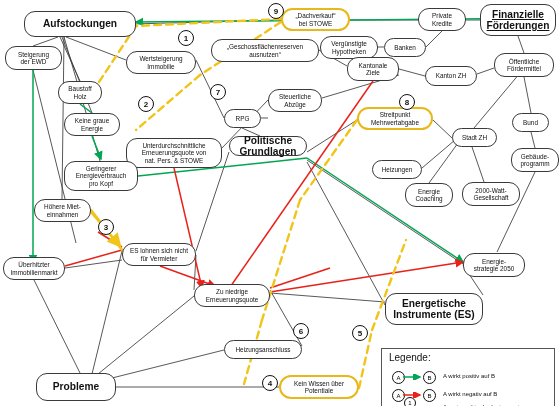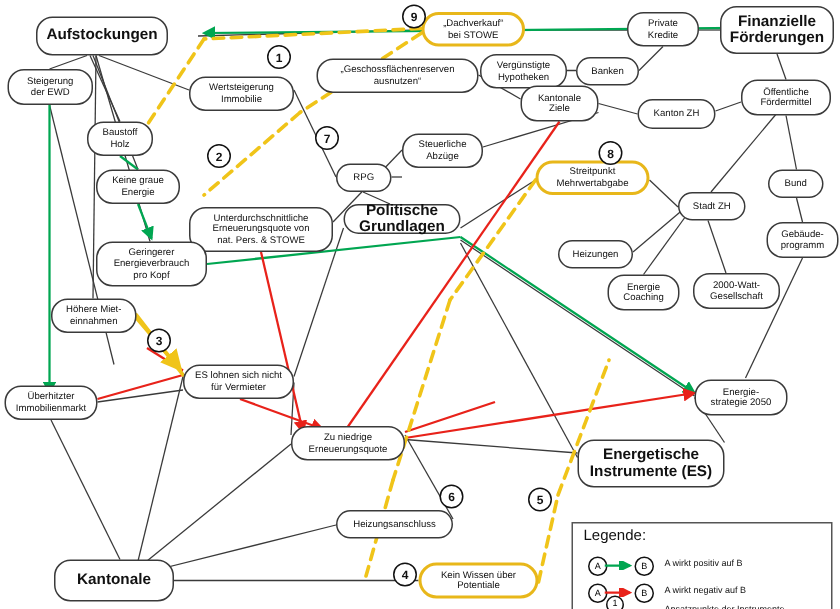--- a/index.html
+++ b/index.html
@@ -133,21 +133,21 @@
       <path d="M262,320 L244,384"></path>
       <path d="M359,388 L372,330"></path>
       <path d="M372,330 L406,240"></path>
     </g>
     <g stroke="#f0c419" stroke-width="2.4" fill="none" stroke-linecap="round">
       <path d="M91,212 L120,246" marker-end="url(#ar-y)"></path>
     </g>
   </svg>
 
   <div id="nodes-layer">
-      <div class="node main" style="left: 24px; top: 11px; width: 88px; height: 26px;">
+      <div class="node main" style="left: 24px; top: 11px; width: 112px; height: 26px;">
         <span style="white-space: pre-line;">Aufstockungen</span>
       </div>
       <div class="node small" style="left: 5px; top: 46px; width: 57px; height: 24px;">
         <span style="white-space: pre-line;">Steigerung
 der EWD</span>
       </div>
       <div class="node small" style="left: 58px; top: 81px; width: 44px; height: 23px;">
         <span style="white-space: pre-line;">Baustoff
 Holz</span>
       </div>
@@ -171,21 +171,21 @@
         <span style="white-space: pre-line;">Vergünstigte
 Hypotheken</span>
       </div>
       <div class="node small" style="left: 384px; top: 38px; width: 42px; height: 19px;">
         <span style="white-space: pre-line;">Banken</span>
       </div>
       <div class="node small" style="left: 418px; top: 8px; width: 48px; height: 23px;">
         <span style="white-space: pre-line;">Private
 Kredite</span>
       </div>
-      <div class="node main" style="left: 480px; top: 4px; width: 76px; height: 32px;">
+      <div class="node main" style="left: 480px; top: 4px; width: 76px; height: 32px; text-decoration: underline;">
         <span style="white-space: pre-line;">Finanzielle
 Förderungen</span>
       </div>
       <div class="node small" style="left: 494px; top: 53px; width: 60px; height: 24px;">
         <span style="white-space: pre-line;">Öffentliche
 Fördermittel</span>
       </div>
       <div class="node small" style="left: 425px; top: 66px; width: 52px; height: 20px;">
         <span style="white-space: pre-line;">Kanton ZH</span>
       </div>
@@ -264,21 +264,21 @@
 Instrumente (ES)</span>
       </div>
       <div class="node small" style="left: 224px; top: 340px; width: 78px; height: 19px;">
         <span style="white-space: pre-line;">Heizungsanschluss</span>
       </div>
       <div class="node small hl" style="left: 279px; top: 375px; width: 80px; height: 24px;">
         <span style="white-space: pre-line;">Kein Wissen über
 Potentiale</span>
       </div>
       <div class="node main" style="left: 36px; top: 373px; width: 80px; height: 28px;">
-        <span style="white-space: pre-line;">Kantonale</span>
+        <span style="white-space: pre-line;">Probleme</span>
       </div>
     </div>
   <div id="badges-layer">
       <div class="badge" style="left: 178px; top: 30px;">1</div>
       <div class="badge" style="left: 138px; top: 96px;">2</div>
       <div class="badge" style="left: 98px; top: 219px;">3</div>
       <div class="badge" style="left: 262px; top: 375px;">4</div>
       <div class="badge" style="left: 352px; top: 325px;">5</div>
       <div class="badge" style="left: 293px; top: 323px;">6</div>
       <div class="badge" style="left: 210px; top: 84px;">7</div>

